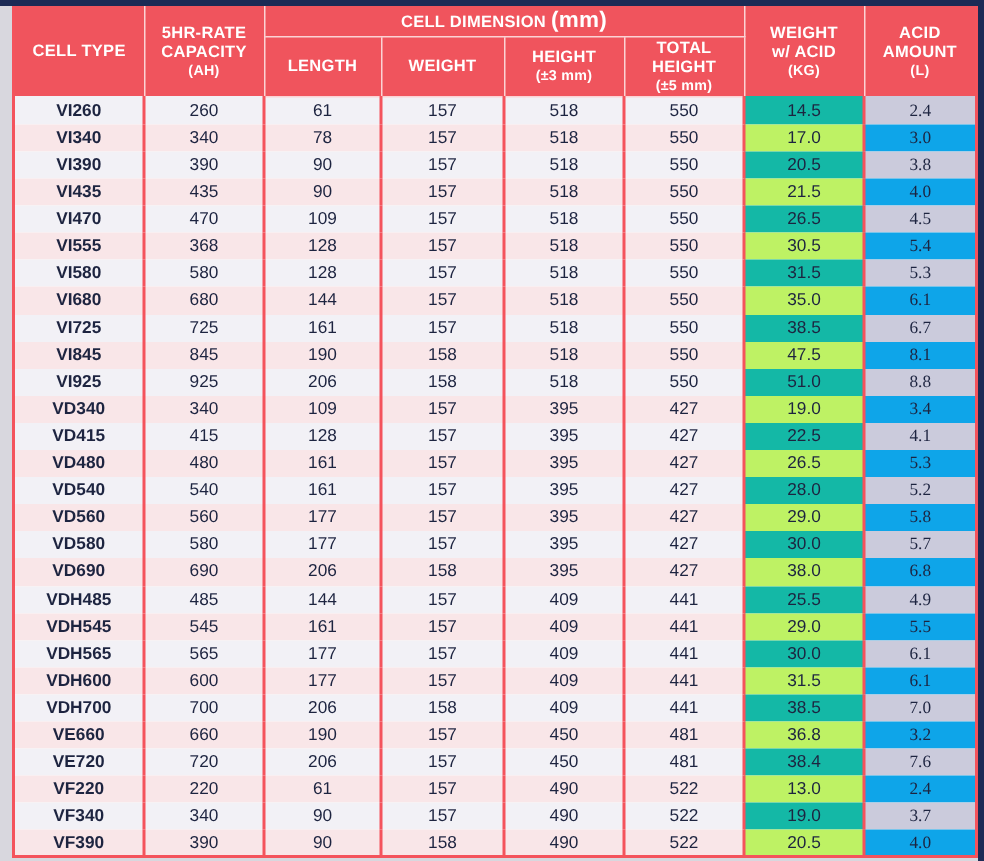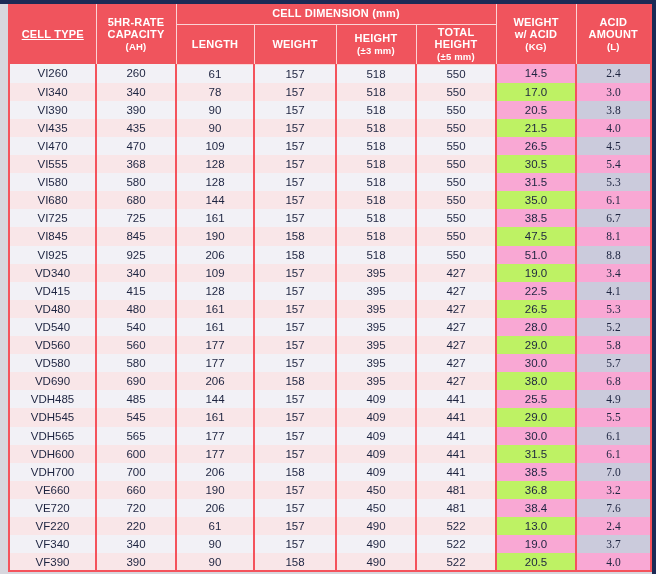--- a/index.html
+++ b/index.html
@@ -63,56 +63,56 @@
     font-weight: bold;
     text-align: center;
     letter-spacing: 0.2px;
     border-left: 1.5px solid #fbd3d5;
     border-right: 1.5px solid #fbd3d5;
     border-bottom: 1.5px solid #fbd3d5;
     padding: 1px 2px;
     line-height: 1.18;
     vertical-align: middle;
   }
-  thead th.edge-left  { border-left: none; text-decoration: underline; }
+  thead th.edge-left  { border-left: none; }
   thead th.edge-right { border-right: none; }
   thead th .unit {
     display: block;
     font-weight: bold;
     font-size: 9.5px;
   }
   thead th .inline-unit {
     font-weight: bold;
-    font-size: 11px;
+    font-size: 15px;
   }
   tr.hdr-top th { height: 20px; }
   tr.hdr-sub th { height: 24px; }
   th.rowspan2 { height: 44px; border-bottom: none; }
 
   
   tbody td {
     text-align: center;
     color: #1d2440;
     font-size: 11.5px;
     height: 18.1px;
     line-height: 18.1px;
     padding: 0;
     border-left: 2px solid #f4535c;
     border-right: 2px solid #f4535c;
     font-weight: normal;
   }
-  tbody td.edge-left  { border-left: none; }
+  tbody td.edge-left  { border-left: none; font-weight: bold; }
   tbody td.edge-right { border-right: none; font-family: Liberation Serif, serif; }
 
   tbody tr.odd  td { background: #f2f1f6; }
   tbody tr.even td { background: #f9e6e8; }
   
   tbody tr.odd  td.col-acid { background: #cbcbdc; }
-  tbody tr.even td.col-acid { background: #f9a8d4; }
-  tbody tr.odd  td.col-weight { background: #f9a8d4; text-align: center; }
+  tbody tr.even td.col-acid { background: #0ea5e9; }
+  tbody tr.odd  td.col-weight { background: #14b8a6; text-align: center; }
   tbody tr.even td.col-weight { background: #bef264; }
 
   tbody tr:last-child td { border-bottom: none; }
 </style>
 </head>
 <body>
 
 <div id="page">
   <div id="page-bg-body"></div>
   <div id="page-bg-left"></div>

